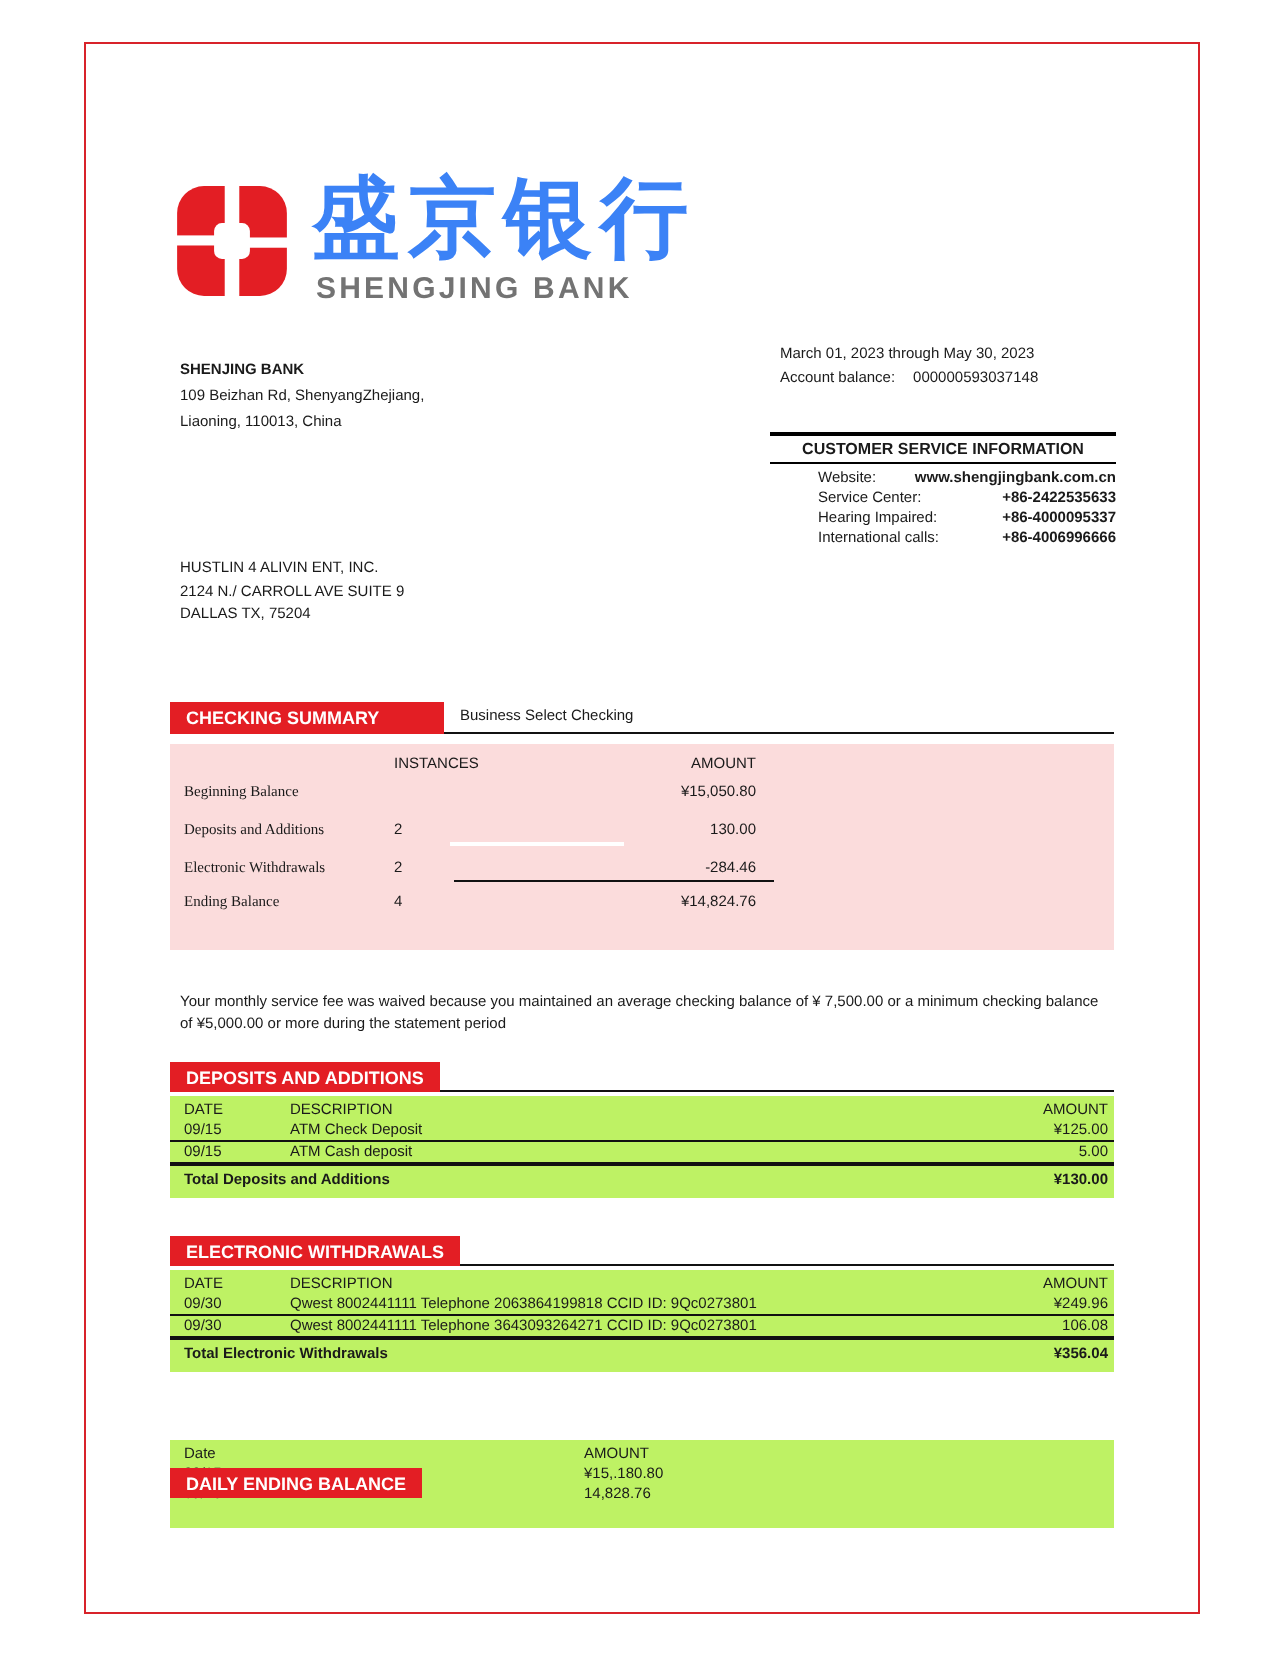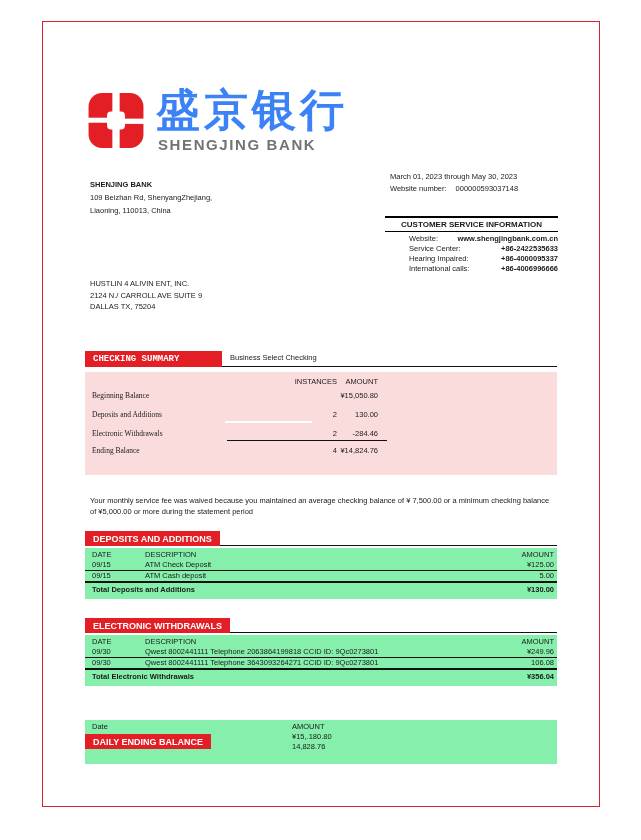--- a/index.html
+++ b/index.html
@@ -30,36 +30,36 @@
   .cs-row{display:flex;justify-content:space-between;font-size:7.5px;line-height:10px;}
   .cs-row .val{font-weight:bold;}
 
   .recipient{left:90px;top:278px;font-size:7.5px;line-height:11.5px;}
 
   
   .sec-row{left:85px;width:472px;height:16px;}
   .sec-row .underline{position:absolute;left:0;right:0;bottom:0;height:1.5px;background:#111;}
   .sec-box{position:absolute;left:0;top:0;bottom:0;background:#e31e24;color:#fff;
     font-weight:bold;font-size:9px;display:flex;align-items:center;padding:0 8px;z-index:2;}
-  .sec-box.w137{min-width:121px;font-family:Liberation Mono, monospace;}
+  .sec-box.w137{min-width:121px;}
   .sec-subtitle{position:absolute;left:145px;top:2px;font-size:7.5px;}
 
   
   .summary-block{left:85px;top:372px;width:472px;height:103px;background:#fbdcdc;font-size:7.5px;}
   .srow{position:absolute;left:0;right:0;height:10px;}
   .srow .lbl{position:absolute;left:7px;font-family:Liberation Serif, serif;}
-  .srow .inst{position:absolute;left:132px;width:120px;text-align:right;}
+  .srow .inst{position:absolute;left:112px;width:120px;text-align:left;}
   .srow .amt{position:absolute;left:170px;width:123px;text-align:right;}
   .sum-line-white{position:absolute;left:140px;top:49px;width:87px;height:1.6px;background:#ffffff;}
   .sum-line-black{position:absolute;left:142px;top:68px;width:160px;height:1.2px;background:#111;}
 
   .note{left:90px;top:496px;width:462px;font-size:7.5px;line-height:10.5px;}
 
   
-  .tbl{left:85px;width:472px;background:#86efac;font-size:7.5px;padding:2px 0 3px 0;}
+  .tbl{left:85px;width:472px;background:#bef264;font-size:7.5px;padding:2px 0 3px 0;}
   .trow{position:relative;height:10px;line-height:10px;}
   .trow .c-date{position:absolute;left:7px;}
   .trow .c-desc{position:absolute;left:60px;}
   .trow .c-amt{position:absolute;right:3px;text-align:right;}
   .trow.rule1{border-bottom:1px solid #111;}
   .trow.rule2{border-bottom:2px solid #111;}
   .trow.total{height:13px;line-height:13px;font-weight:bold;}
   .trow .c-amt2{position:absolute;left:207px;}
 </style>
 </head>
@@ -80,21 +80,21 @@
 
 <div class="abs bank-address">
   <div class="bold">SHENJING BANK</div>
   <div>109 Beizhan Rd, ShenyangZhejiang,</div>
   <div>Liaoning, 110013, China</div>
 </div>
 
 <div class="abs period-block">
   <div>March 01, 2023 through May 30, 2023</div>
   <div class="acct-row">
-    <span>Website number:</span><span class="num">000000593037148</span>
+    <span>Account balance:</span><span class="num">000000593037148</span>
   </div>
 </div>
 
 <div class="abs cs-panel">
   <div class="cs-title">CUSTOMER SERVICE INFORMATION</div>
   <div class="cs-rows">
     <div class="cs-row">
       <span>Website:</span>
       <span class="val">www.shengjingbank.com.cn</span>
     </div>

